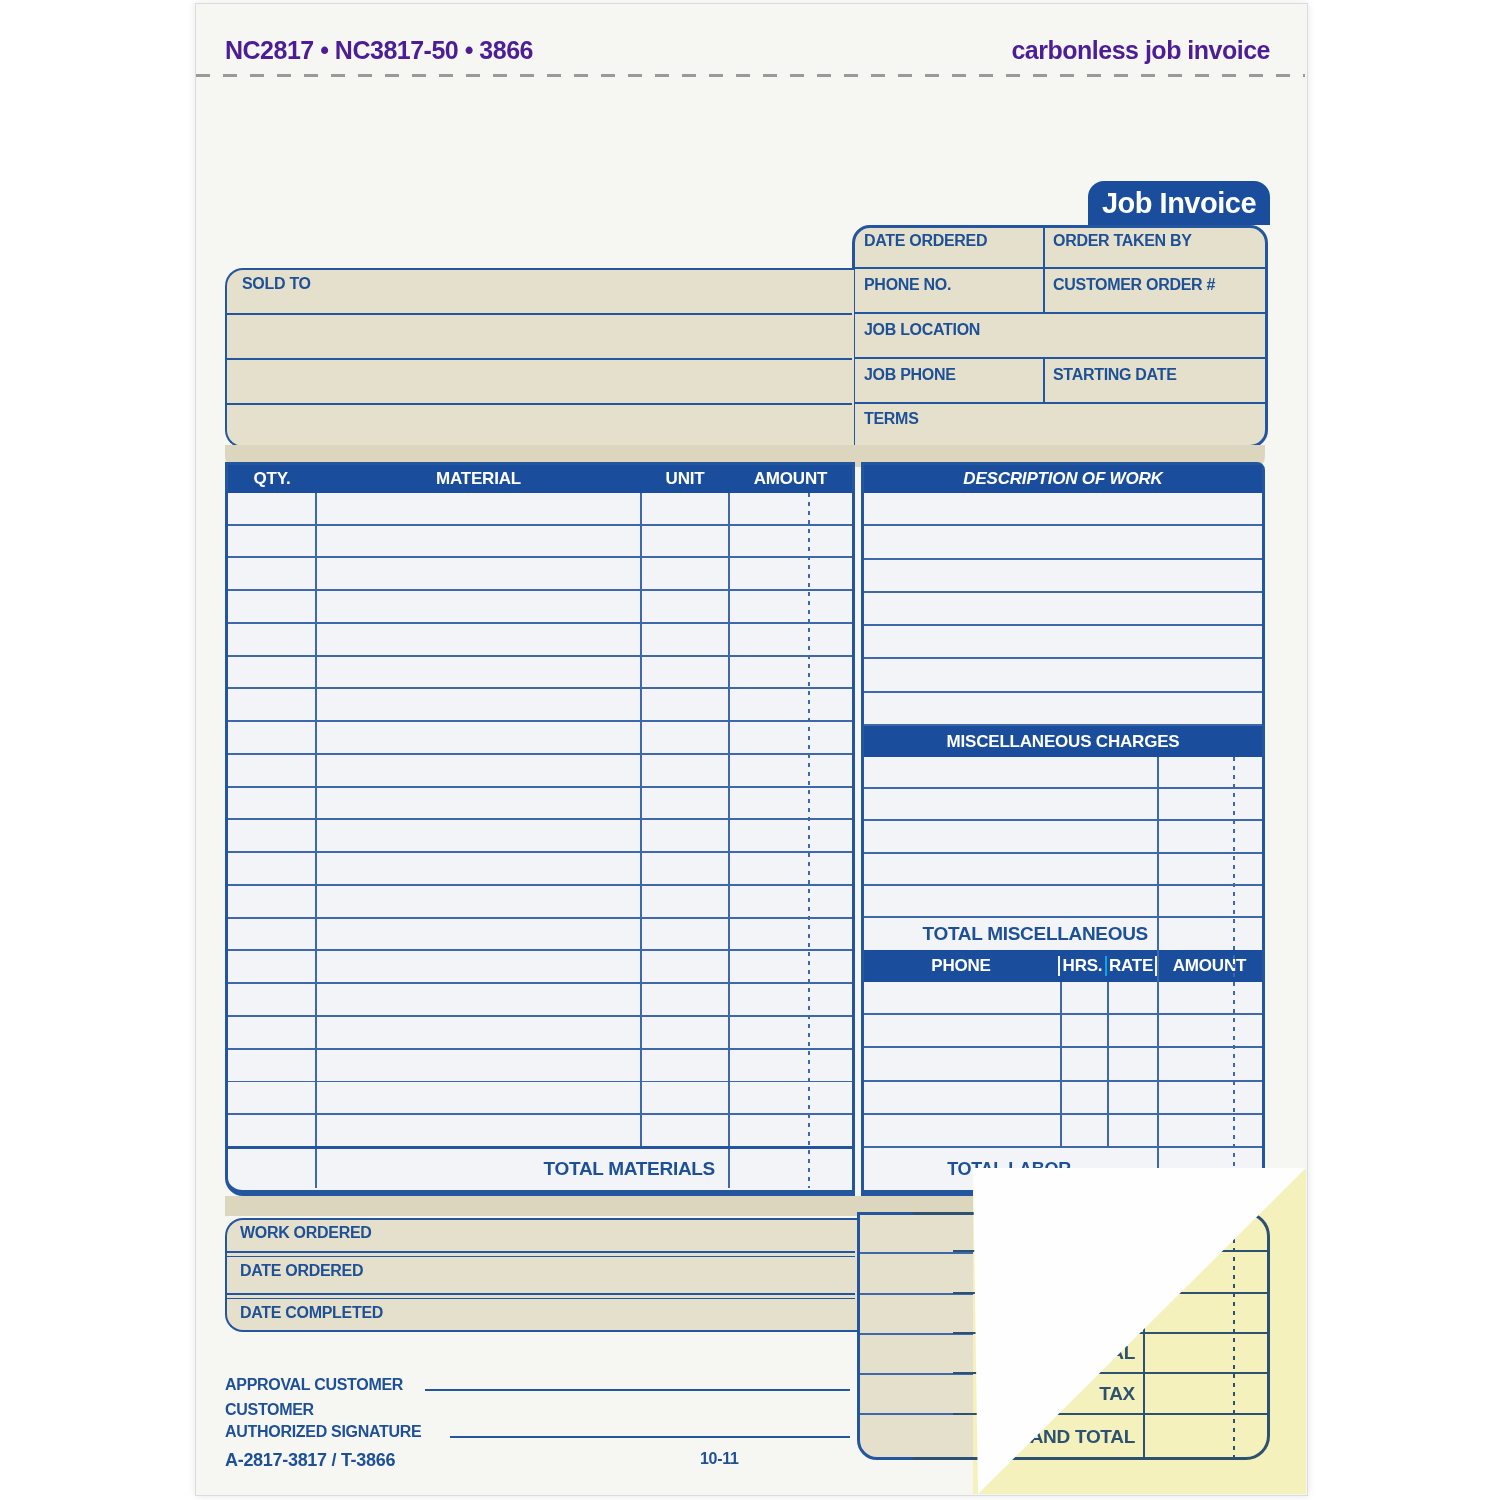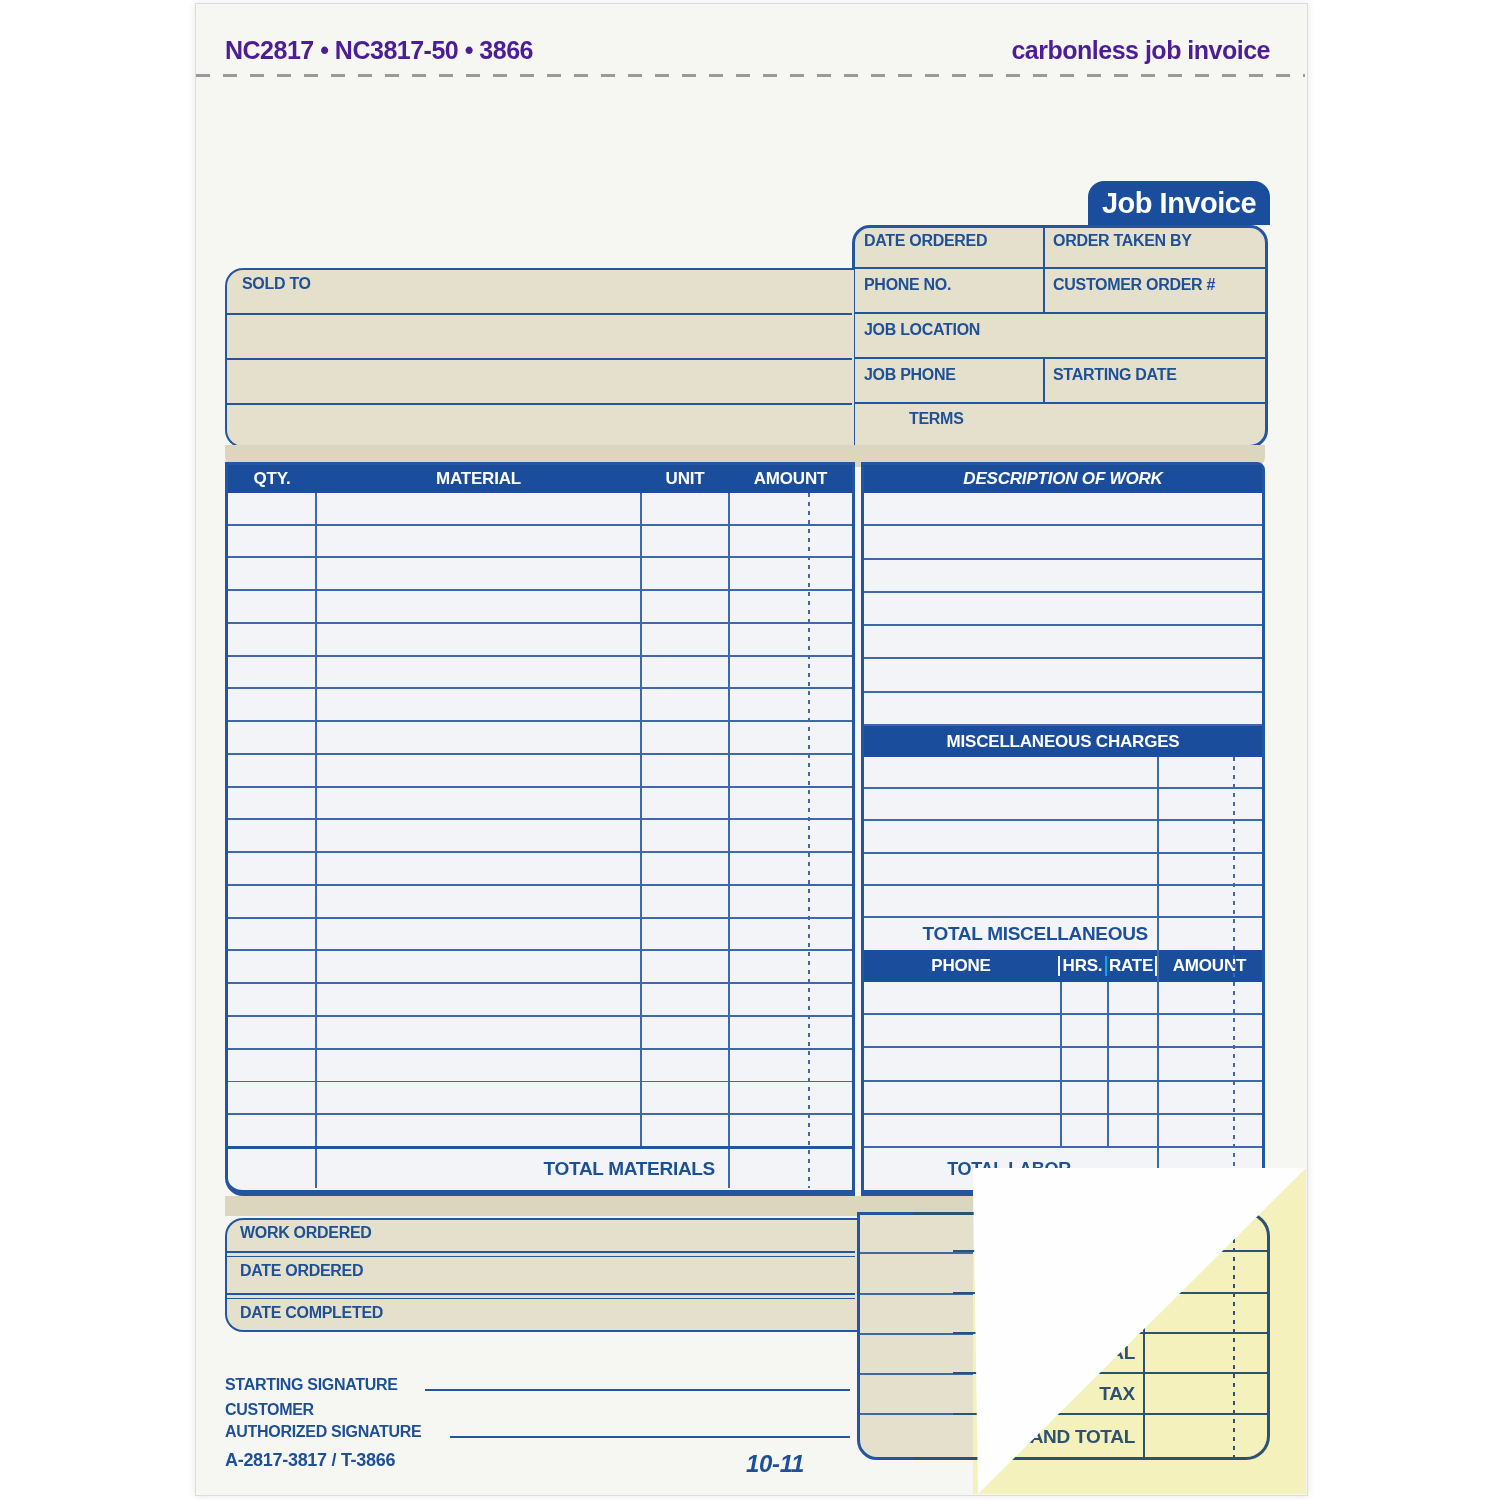--- a/index.html
+++ b/index.html
@@ -73,21 +73,21 @@
 <div class="abs panelrow-line" style="left:854px;top:402px;width:412px;"></div>
 <div class="abs vsplit" style="left:1043px;top:227px;height:85px;"></div>
 <div class="abs vsplit" style="left:1043px;top:357px;height:45px;"></div>
 <div class="abs lbl cell-label" style="left:864px;top:232px;">DATE ORDERED</div>
 <div class="abs lbl cell-label" style="left:1053px;top:232px;">ORDER TAKEN BY</div>
 <div class="abs lbl cell-label" style="left:864px;top:276px;">PHONE NO.</div>
 <div class="abs lbl cell-label" style="left:1053px;top:276px;">CUSTOMER ORDER #</div>
 <div class="abs lbl cell-label" style="left:864px;top:321px;">JOB LOCATION</div>
 <div class="abs lbl cell-label" style="left:864px;top:366px;">JOB PHONE</div>
 <div class="abs lbl cell-label" style="left:1053px;top:366px;">STARTING DATE</div>
-<div class="abs lbl cell-label" style="left:864px;top:410px;margin-left:45px;">TERMS</div>
+<div class="abs lbl cell-label" style="left:864px;top:410px;">TERMS</div>
 
 <div class="abs tanbox" style="left:225px;top:268px;width:629px;height:180px;border-right:none;border-radius:18px 0 0 18px;border-width:2.5px;"></div>
 <div class="abs panelrow-line" style="left:227px;top:313px;width:625px;"></div>
 <div class="abs panelrow-line" style="left:227px;top:358px;width:625px;"></div>
 <div class="abs panelrow-line" style="left:227px;top:403px;width:625px;"></div>
 <div class="abs lbl cell-label" style="left:242px;top:275px;">SOLD TO</div>
 
 <div class="abs tanstrip" style="left:225px;top:445px;width:1040px;height:22px;border-radius:0 0 10px 10px;"></div>
 <div class="abs tanstrip" style="left:225px;top:1196px;width:1040px;height:20px;"></div>
 
@@ -138,27 +138,27 @@
 <div class="abs vline" style="left:1155px;top:1214px;height:244px;background:#24559f;"></div>
 
 <div class="abs tanbox" style="left:225px;top:1218px;width:632px;height:114px;border-right:none;border-width:2.5px;border-radius:18px 0 0 18px;"></div>
 <div class="abs dbl" style="left:227px;top:1251px;width:628px;"></div>
 <div class="abs dbl" style="left:227px;top:1293px;width:628px;"></div>
 <div class="abs lbl cell-label" style="left:240px;top:1224px;">WORK ORDERED</div>
 <div class="abs lbl cell-label" style="left:240px;top:1262px;">DATE ORDERED</div>
 <div class="abs lbl cell-label" style="left:240px;top:1304px;">DATE COMPLETED</div>
 
 <div class="abs lbl cell-label" style="left:225px;top:1355px;margin-top:46px;">CUSTOMER</div>
-<div class="abs lbl cell-label" style="left:225px;top:1376px;">STARTING SIGNATURE</div>
+<div class="abs lbl cell-label" style="left:225px;top:1376px;">APPROVAL CUSTOMER</div>
 <div class="abs sigline" style="left:425px;top:1389px;width:425px;"></div>
 <div class="abs lbl cell-label" style="left:225px;top:1423px;">AUTHORIZED SIGNATURE</div>
 <div class="abs sigline" style="left:450px;top:1436px;width:400px;"></div>
 
 <div class="abs lbl" style="left:225px;top:1450px;font-size:18px;">A-2817-3817 / T-3866</div>
-<div class="abs lbl" style="left:700px;top:1450px;width:150px;text-align:center;font-size:24px;font-style:italic;">10-11</div>
+<div class="abs lbl" style="left:700px;top:1450px;width:150px;text-align:left;font-size:16px;">10-11</div>
 
 <div class="abs flip-wrap">
   <div class="abs canary">
 
     <div class="abs" style="left:-60px;top:44px;width:357px;height:248px;border:3px solid #2d5170;border-left:none;border-radius:0 24px 24px 0;box-sizing:border-box;"></div>
     <div class="c-line" style="left:-20px;top:82px;width:314px;height:2px;"></div>
     <div class="c-line" style="left:-20px;top:124px;width:314px;height:2px;"></div>
     <div class="c-line" style="left:-20px;top:164px;width:314px;height:2px;"></div>
     <div class="c-line" style="left:-20px;top:204px;width:314px;height:2px;"></div>
     <div class="c-line" style="left:-20px;top:245px;width:314px;height:2px;"></div>

